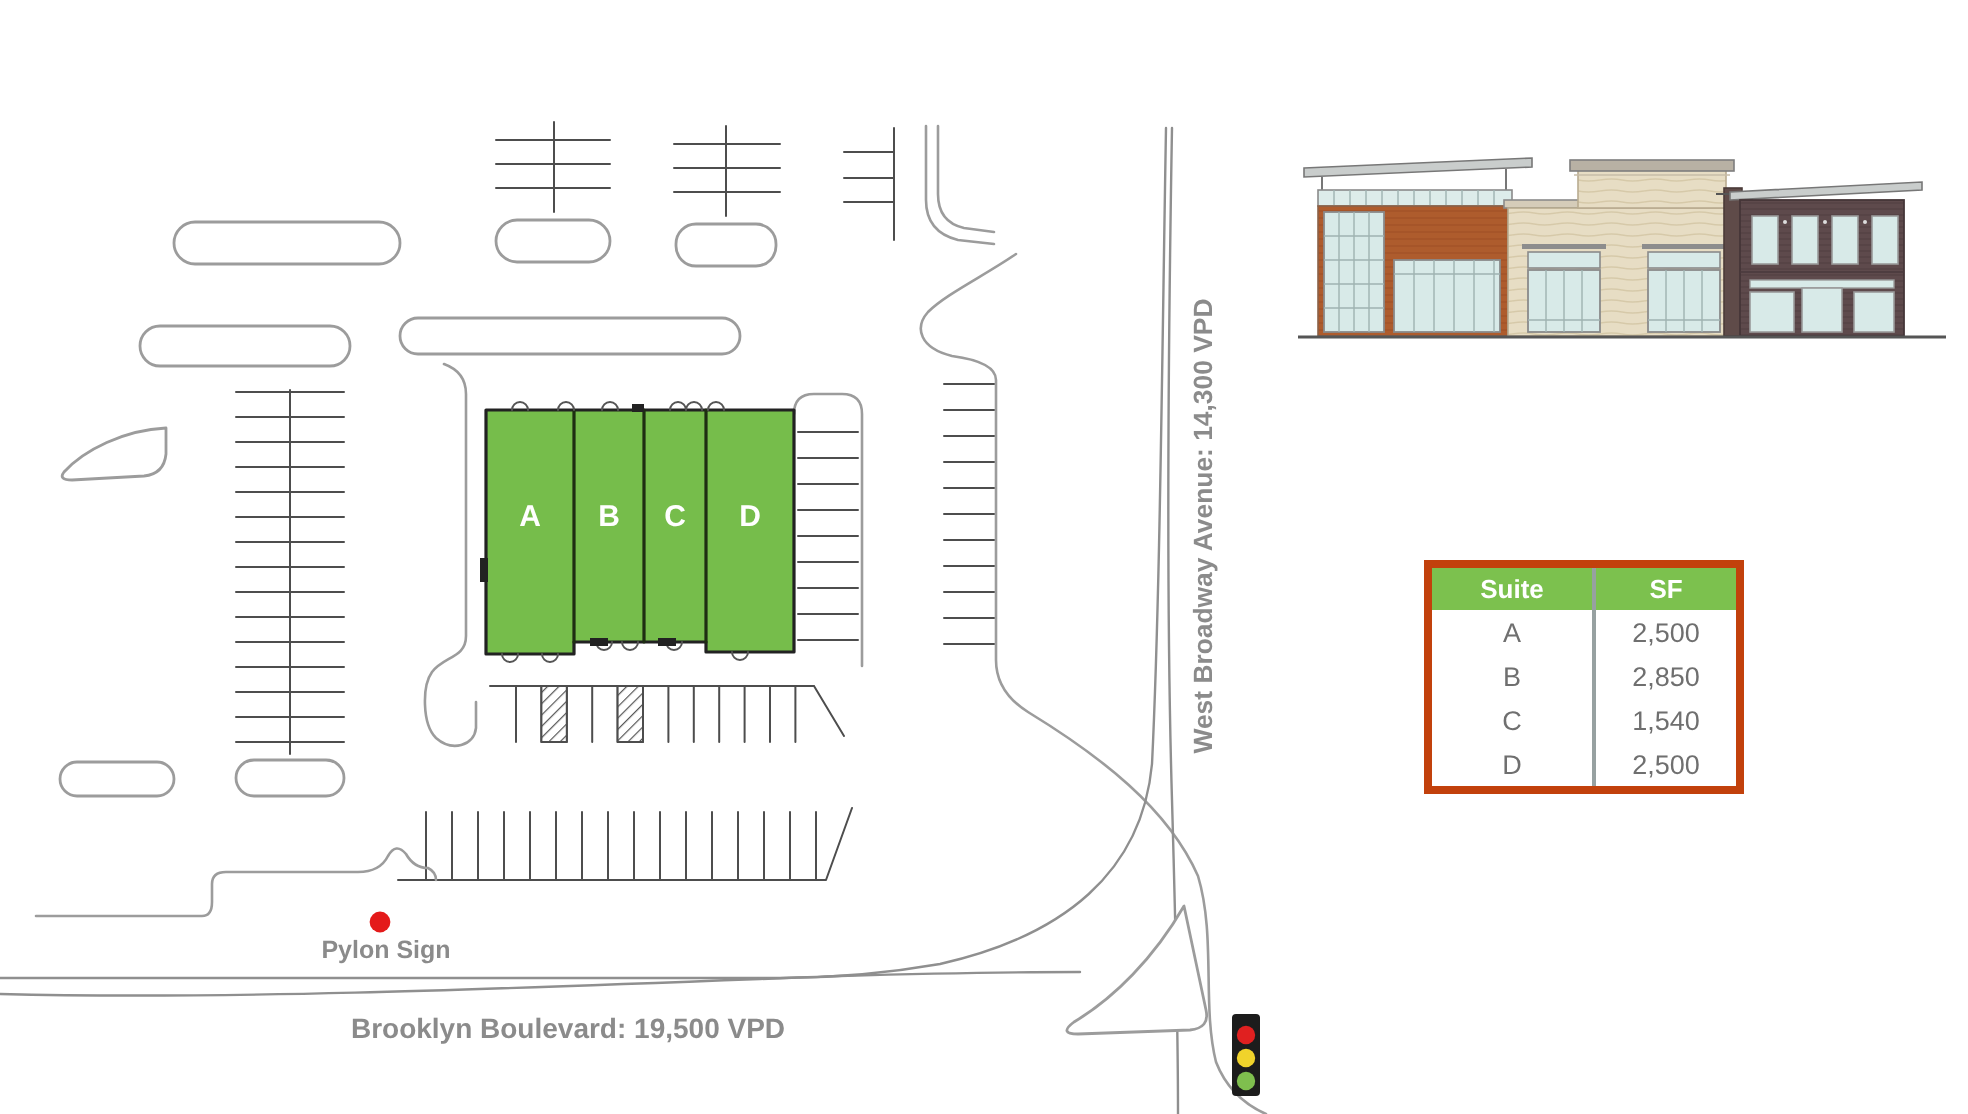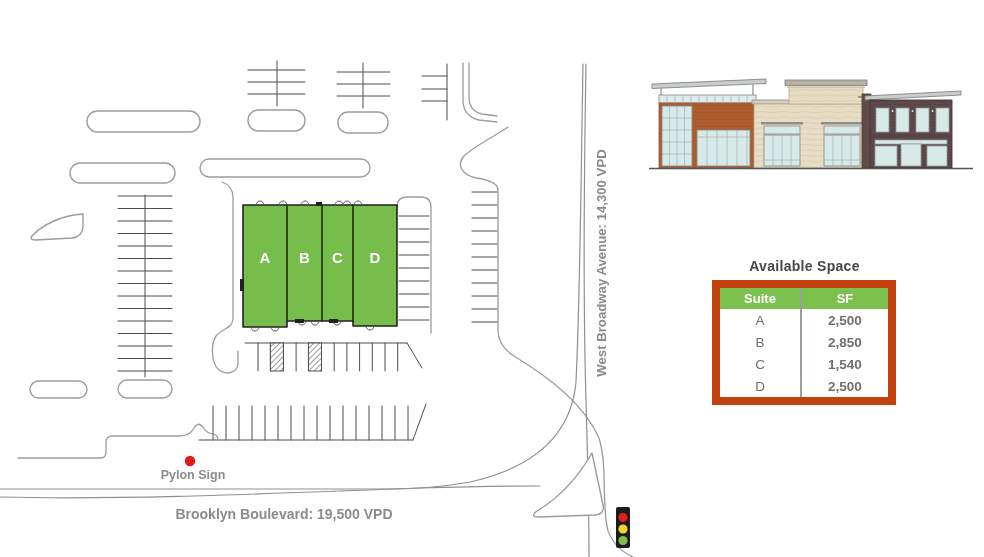--- a/index.html
+++ b/index.html
@@ -6,27 +6,27 @@
   body{font-family:"Liberation Sans", sans-serif;}
   .stage{position:relative;width:984px;height:557px;background:#fff;overflow:hidden;}
   .stage svg text{font-family:"Liberation Sans", sans-serif;}
 
   
   .map-label{fill:#8b8b8b;font-weight:bold;}
 
   
   .panel-title{position:absolute;left:712px;top:258px;width:185px;text-align:center;
     font-size:14px;font-weight:bold;color:#474747;letter-spacing:.3px;}
-  .space-table{position:absolute;left:712px;top:280px;width:184px;
-    border:8px solid #c2410c;box-sizing:border-box;background:#fff;}
+  .space-table{position:absolute;left:712px;top:280px;width:160px;
+    border:4px solid #c2410c;box-sizing:border-box;background:#fff;}
   .t-row{display:flex;height:22px;}
   .t-head{height:21px;background:#7cc14e;}
   .t-cell{display:flex;align-items:center;justify-content:center;box-sizing:border-box;}
   .c-suite{width:82px;border-right:2px solid #97a1a1;}
-  .c-sf{flex:1;font-weight:bold;}
+  .c-sf{flex:1;}
   .t-head .t-cell{color:#ffffff;font-weight:bold;font-size:13px;}
   .t-body .t-cell{color:#6f6f6f;font-size:13.5px;}
 </style>
 </head>
 <body>
 
 <div class="stage">
 
 <svg width="984" height="557" viewBox="0 0 984 557" style="position:absolute;left:0;top:0;">
   <defs>
@@ -194,21 +194,20 @@
       <path d="M224,80H306" stroke="#4a3a3c" stroke-width="0.8" fill="none"></path>
       <rect x="229" y="84" width="72" height="4" fill="#d8eae8" stroke="#9a9a9a" stroke-width="0.7"></rect>
       <rect x="229" y="90" width="22" height="20" fill="#d8eae8" stroke="#9a9a9a" stroke-width="0.8"></rect>
       <rect x="255" y="88" width="20" height="22" fill="#d8eae8" stroke="#9a9a9a" stroke-width="0.8"></rect>
       <rect x="281" y="90" width="20" height="20" fill="#d8eae8" stroke="#9a9a9a" stroke-width="0.8"></rect>
     </g>
     <line x1="3" y1="112.5" x2="327" y2="112.5" stroke="#555" stroke-width="1.6"></line>
   </g>
 </svg>
 
-<div class="panel-title">Available Space</div>
 
 <div class="space-table">
   <div class="t-row t-head">
     <div class="t-cell c-suite">Suite</div>
     <div class="t-cell c-sf">SF</div>
   </div>
   <div class="t-body">
     <div class="t-row">
       <div class="t-cell c-suite">A</div>
       <div class="t-cell c-sf">2,500</div>

